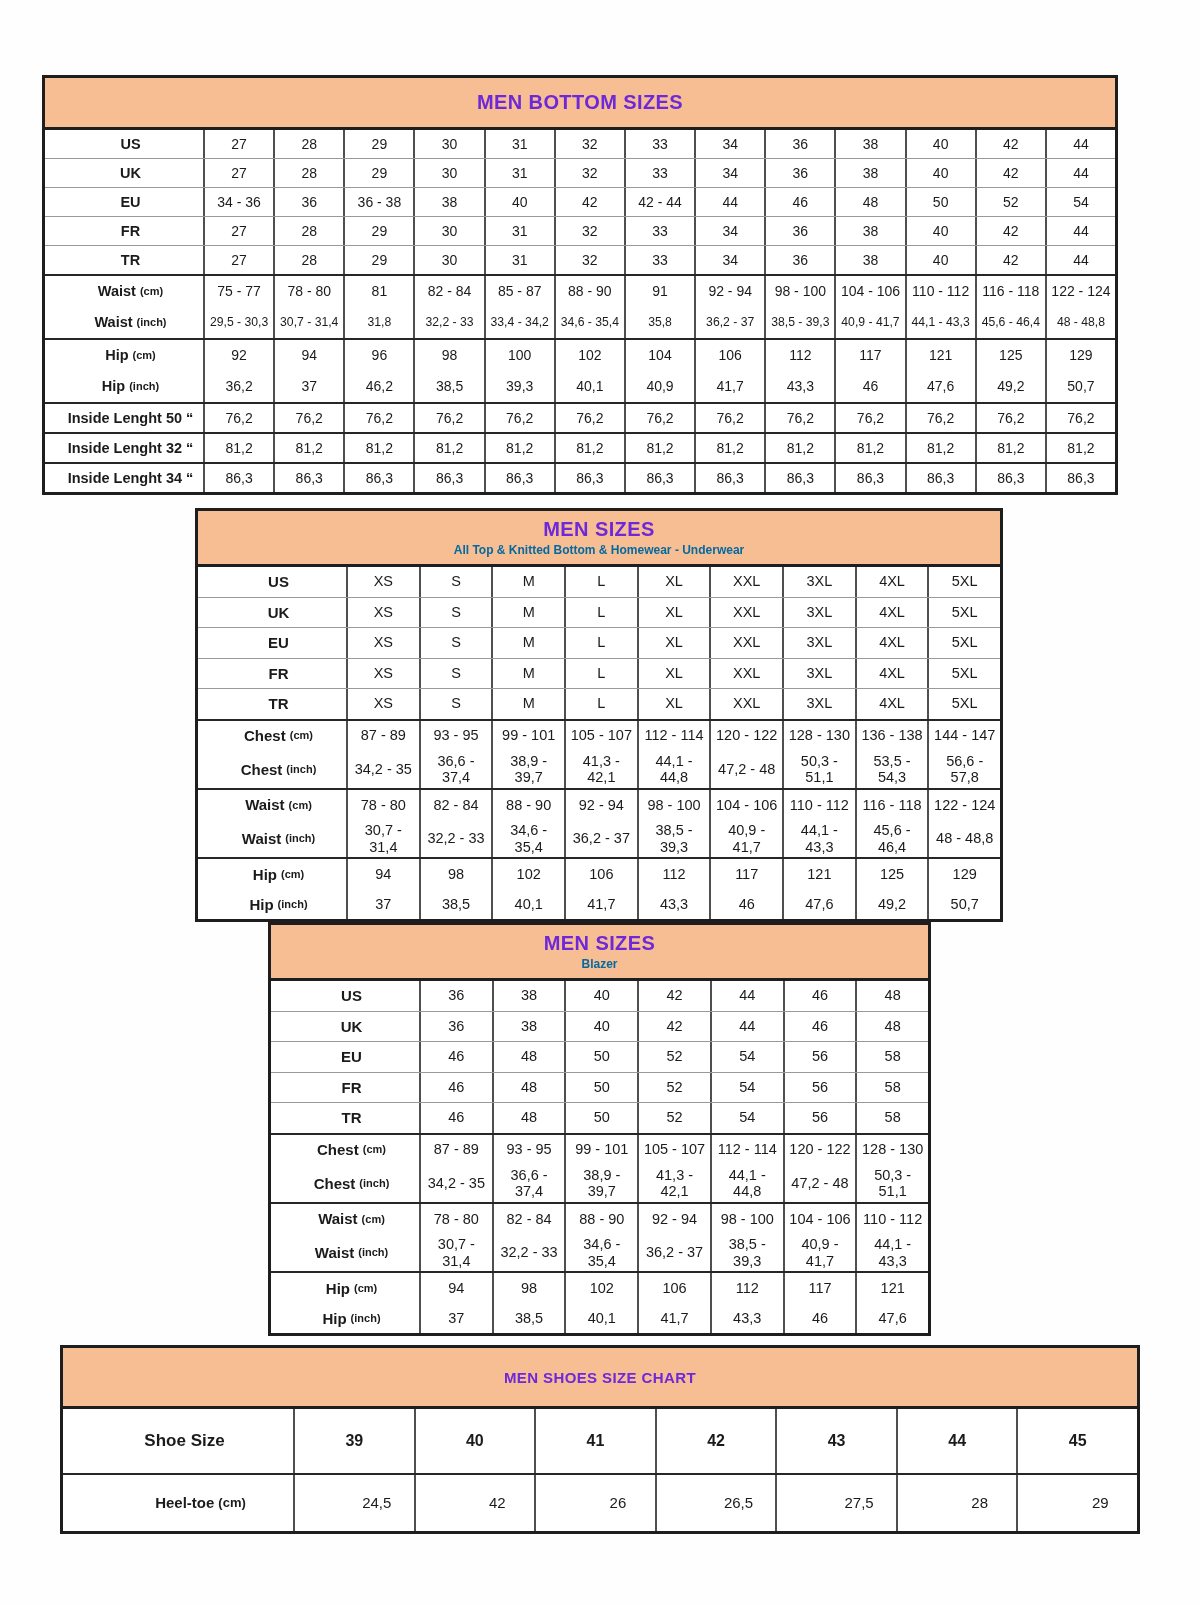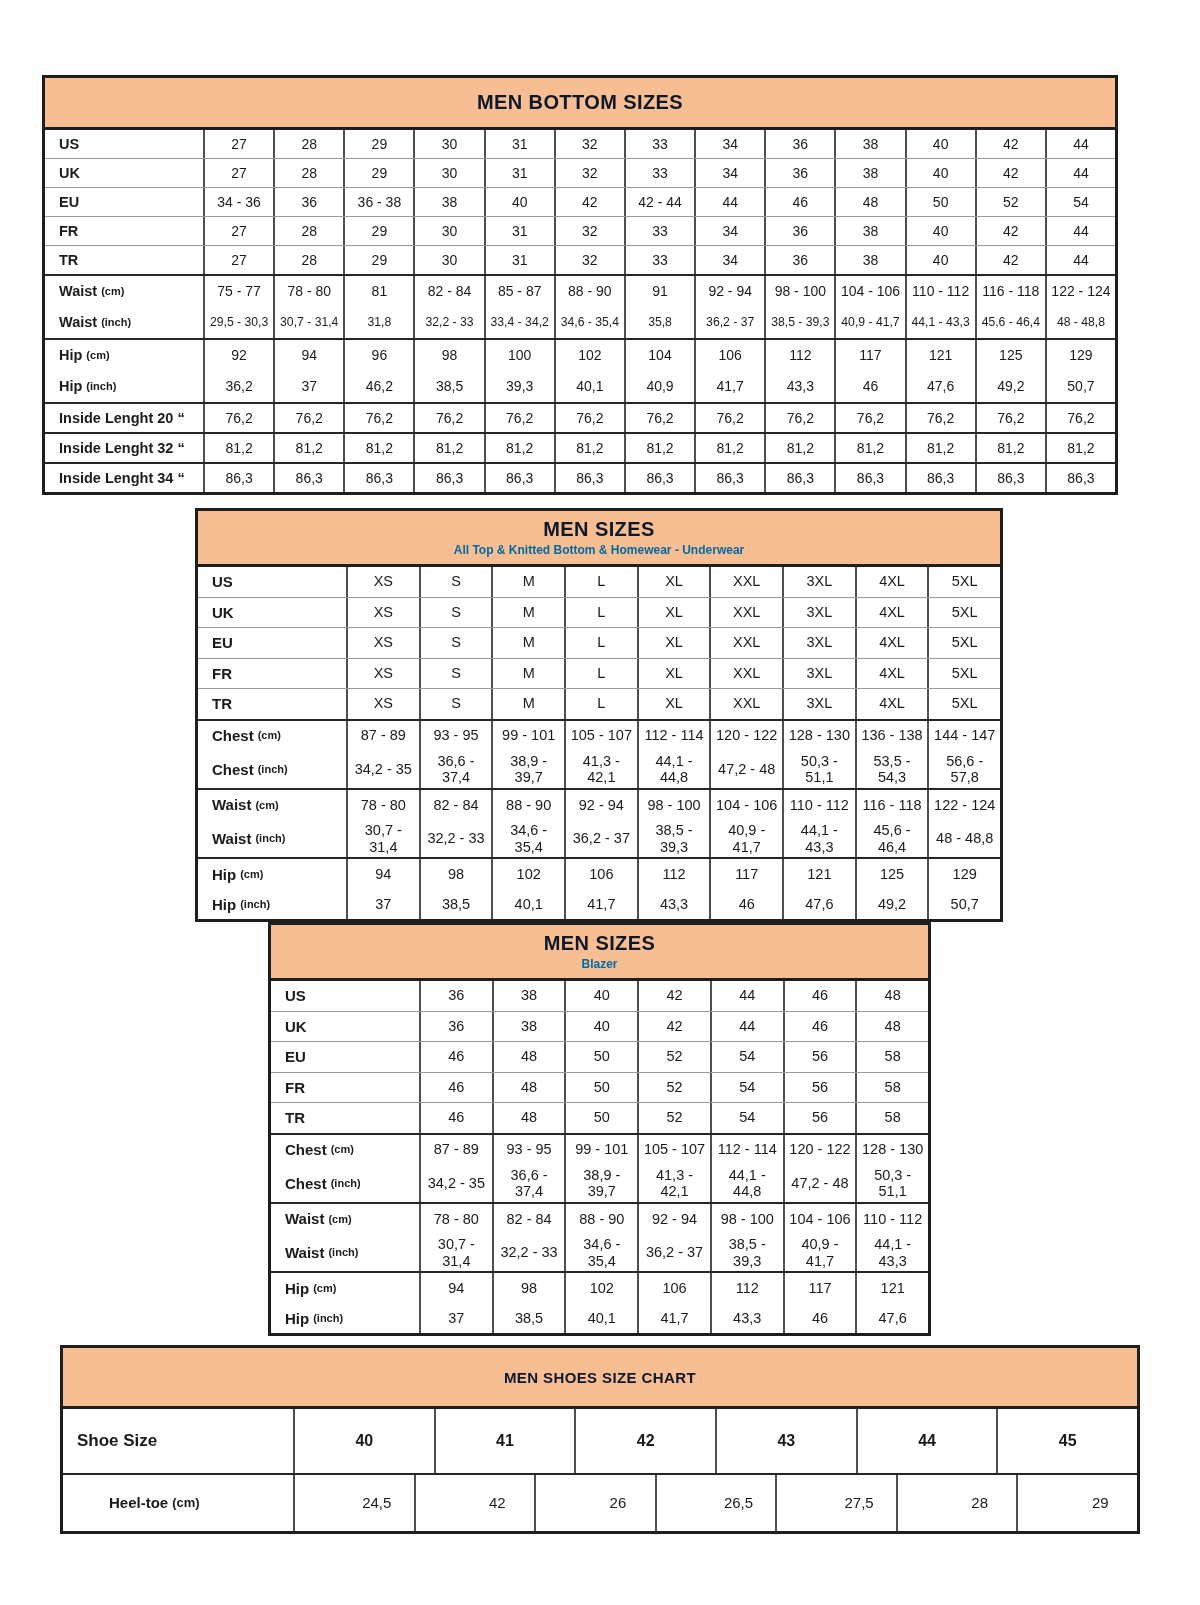--- a/index.html
+++ b/index.html
@@ -17,38 +17,38 @@
 
   .band{
     background:#f8be93;border-bottom:3px solid #1e1e1e;
     display:flex;flex-direction:column;align-items:center;justify-content:center;
     text-align:center;
   }
   #t0 .band{height:49px;}
   #t1 .band{height:53px;}
   #t2 .band{height:53px;}
   #t3 .band{height:58px;}
-  .band-title{font-weight:700;font-size:20px;letter-spacing:.4px;color:#0f172a;}
+  .band-title{font-weight:700;font-size:20px;letter-spacing:.4px;color:#6d28d9;}
   #t3 .band-title{font-size:15px;}
   .band-subtitle{font-weight:700;font-size:12px;margin-top:2px;color:#0369a1;}
 
   .row{display:flex;align-items:stretch;}
   .row.sep-thin{border-bottom:1px solid #9a9a9a;}
   .row.sep-thick{border-bottom:2px solid #262626;}
   .row.sep-none{border-bottom:none;}
   .row:last-child{border-bottom:none;}
 
   .cell{
     display:flex;align-items:center;justify-content:center;
     flex:1;min-height:28px;padding:2px 1px;box-sizing:border-box;
     font-size:14px;text-align:center;line-height:1.15;
   }
   .cell:not(:first-child){border-left:2px solid #4f4f4f;}
   .cell.label{
-    flex:0 0 var(--labelw);justify-content:flex-start;
+    flex:0 0 var(--labelw);justify-content:center;
     padding-left:14px;font-weight:700;font-size:14.5px;text-align:left;
   }
   .unit{font-size:11px;font-weight:700;margin-left:4px;}
   .row.small .cell.val{font-size:12.2px;}
   .row.boldvals .cell.val{font-weight:700;}
 
   #t1 .cell,#t2 .cell{min-height:29.5px;font-size:14.5px;}
   #t1 .cell.label,#t2 .cell.label{font-size:15px;}
   #t0 .row.pair .cell{min-height:31px;}
   #t1 .row.pair .cell,#t2 .row.pair .cell{min-height:30px;}
@@ -226,21 +226,21 @@
         <div class="cell val">40,9</div>
         <div class="cell val">41,7</div>
         <div class="cell val">43,3</div>
         <div class="cell val">46</div>
         <div class="cell val">47,6</div>
         <div class="cell val">49,2</div>
         <div class="cell val">50,7</div>
       </div>
       <div class="row sep-thick">
         <div class="cell label">
-          <span>Inside Lenght 20 “</span>
+          <span>Inside Lenght 50 “</span>
         </div>
         <div class="cell val">76,2</div>
         <div class="cell val">76,2</div>
         <div class="cell val">76,2</div>
         <div class="cell val">76,2</div>
         <div class="cell val">76,2</div>
         <div class="cell val">76,2</div>
         <div class="cell val">76,2</div>
         <div class="cell val">76,2</div>
         <div class="cell val">76,2</div>
@@ -597,20 +597,21 @@
       </div>
     </div>
   <div class="size-table" id="t3">
       <div class="band">
         <div class="band-title">MEN SHOES SIZE CHART</div>
       </div>
       <div class="row sep-thick boldvals">
         <div class="cell label">
           <span>Shoe Size</span>
         </div>
+        <div class="cell val">39</div>
         <div class="cell val">40</div>
         <div class="cell val">41</div>
         <div class="cell val">42</div>
         <div class="cell val">43</div>
         <div class="cell val">44</div>
         <div class="cell val">45</div>
       </div>
       <div class="row sep-thick">
         <div class="cell label">
           <span>Heel-toe</span>

